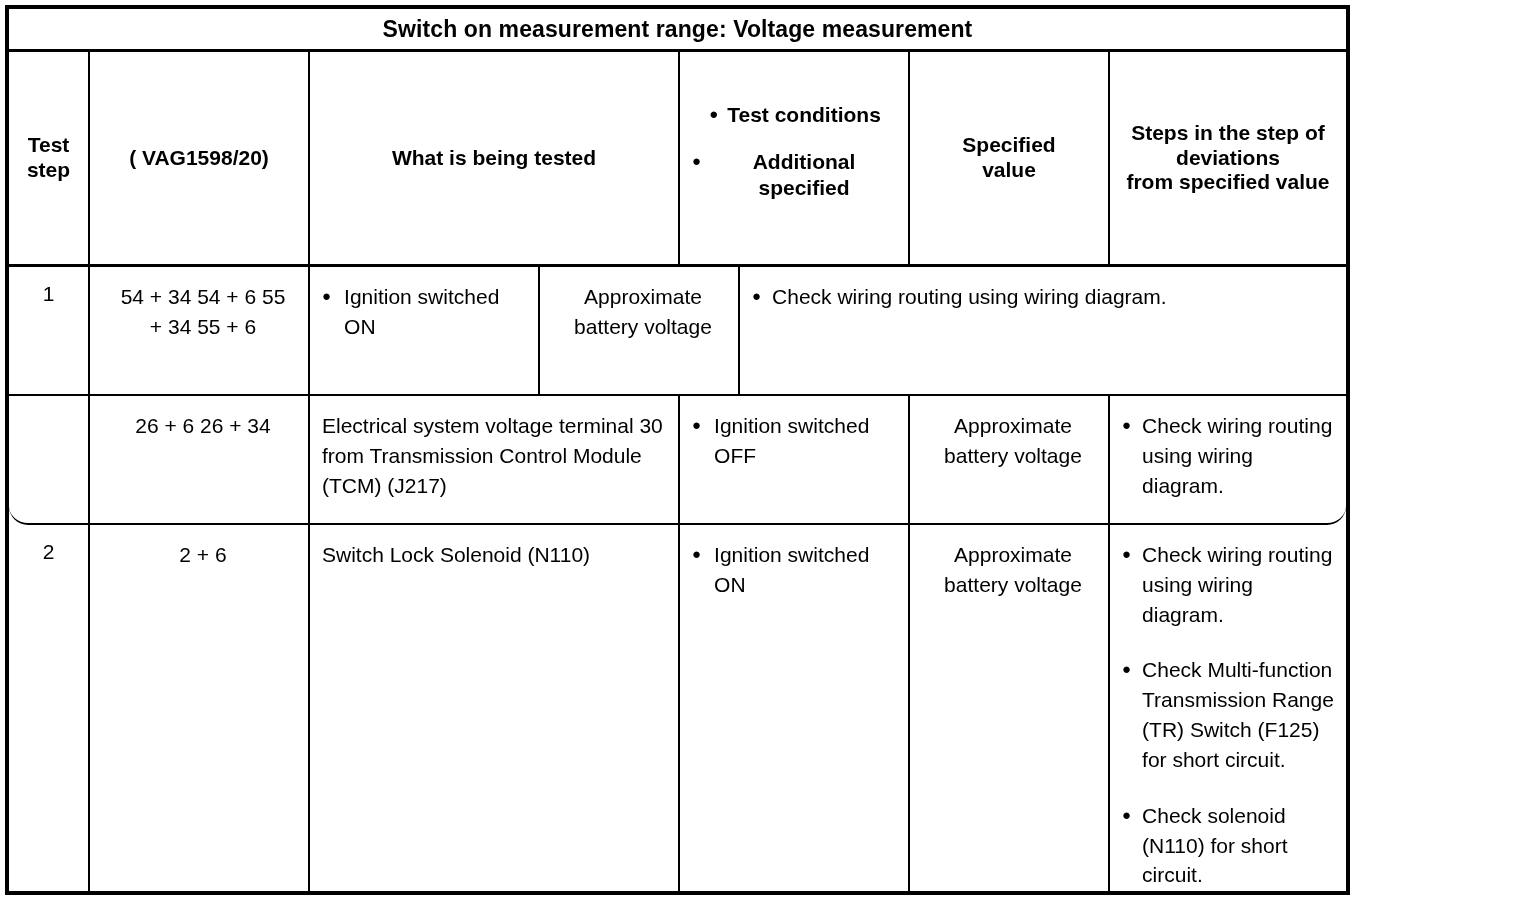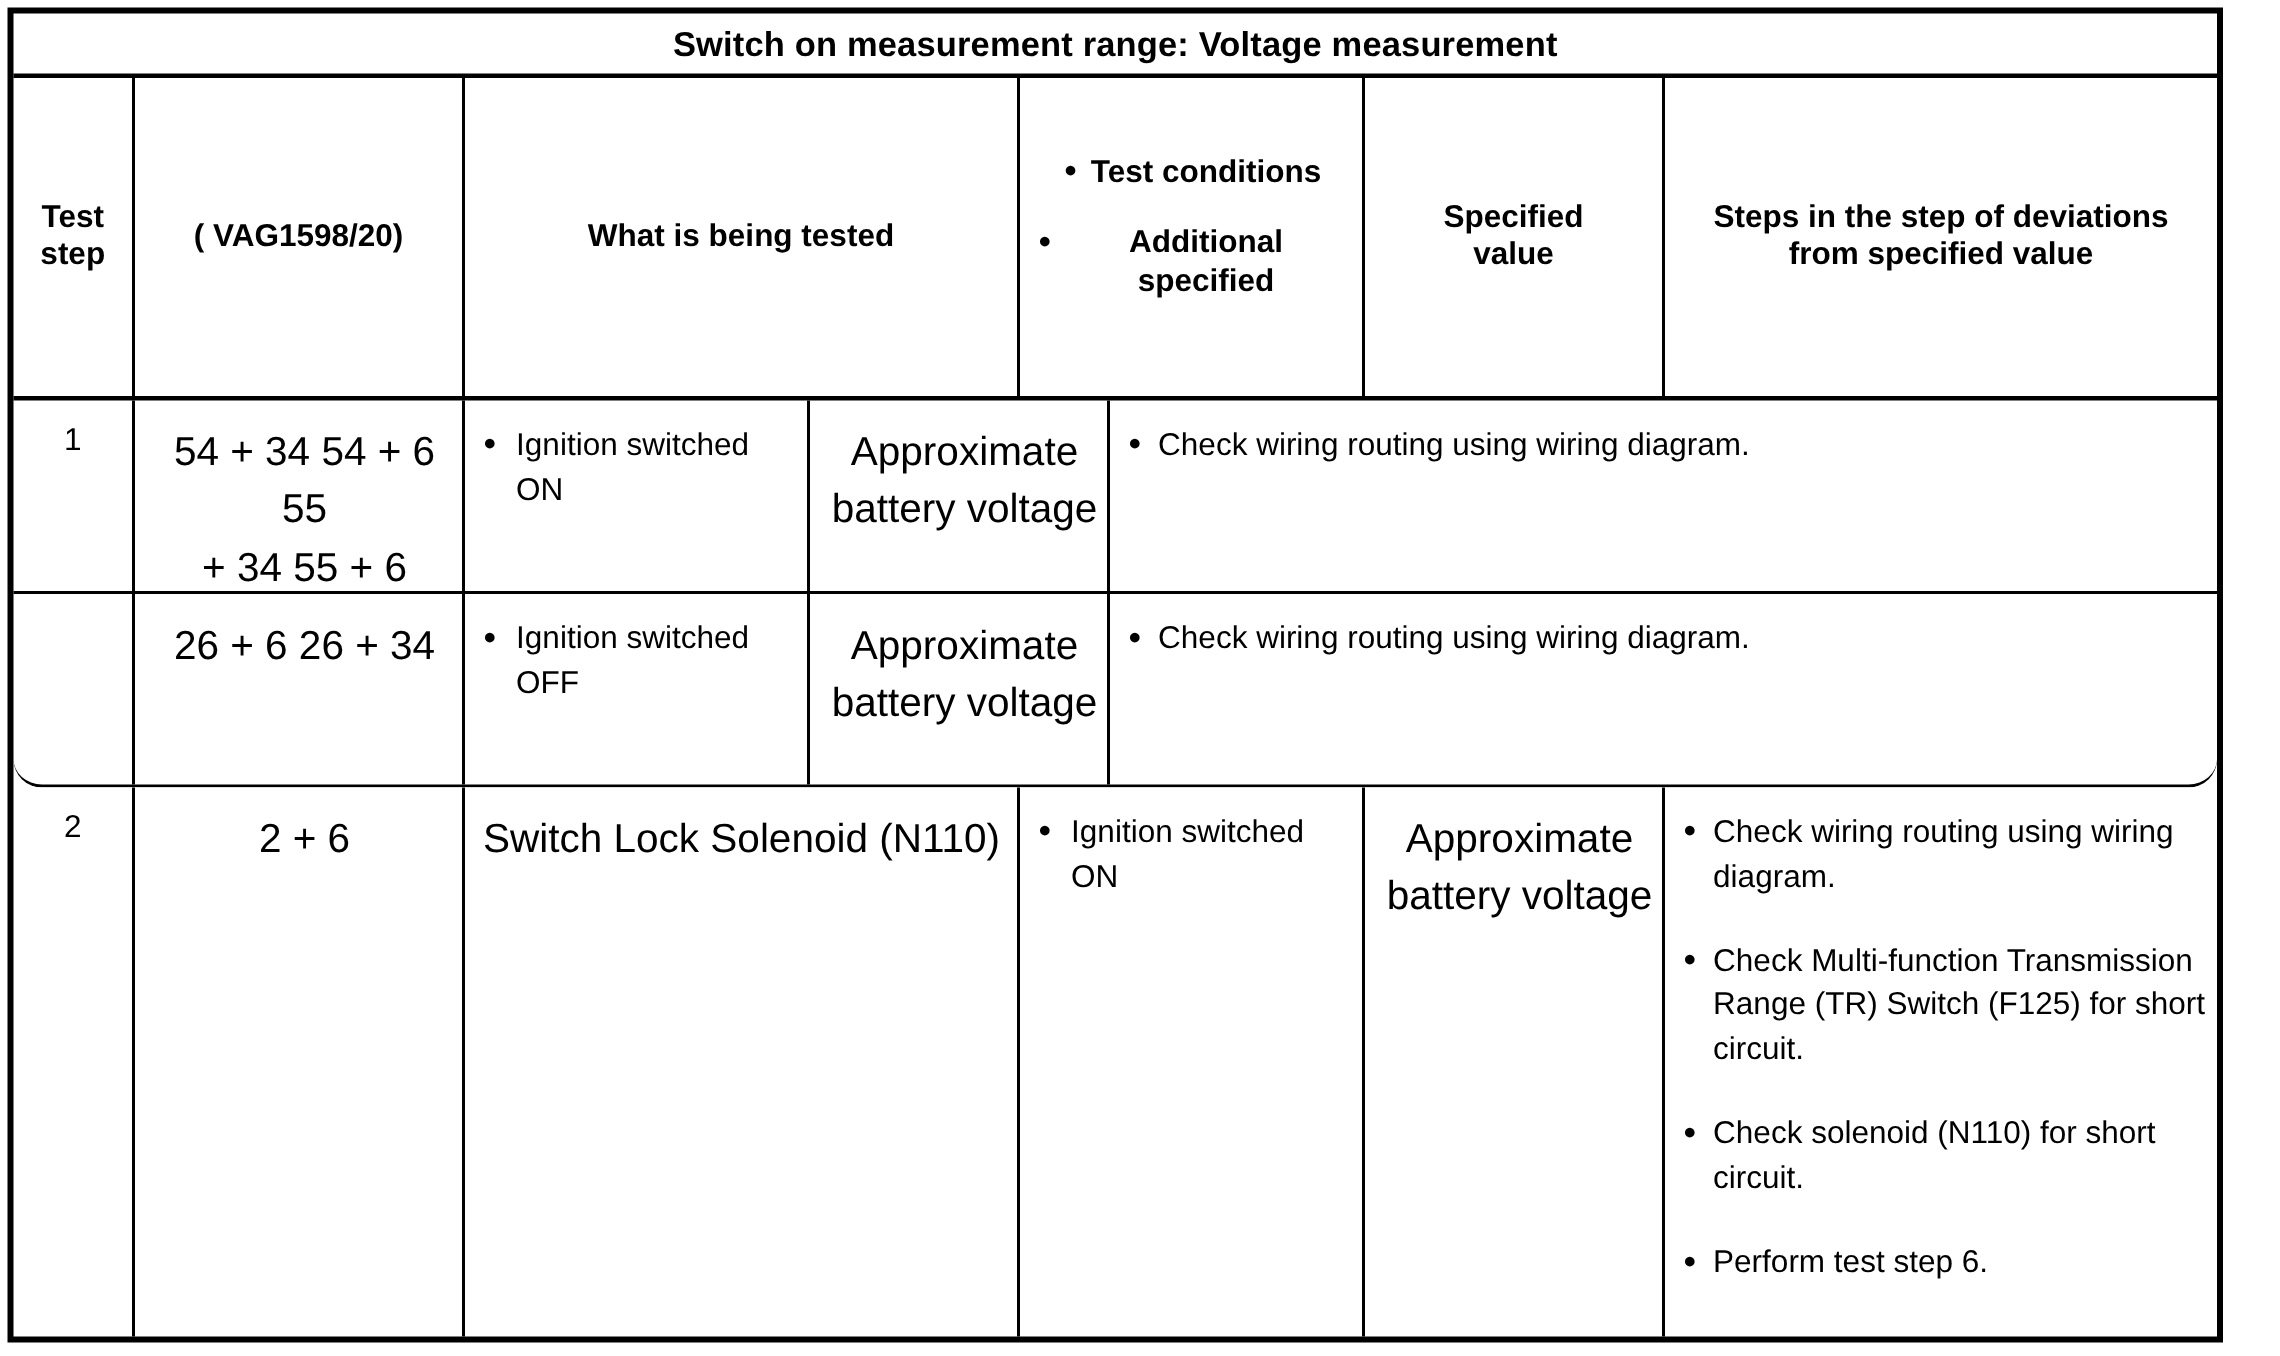--- a/index.html
+++ b/index.html
@@ -12,21 +12,21 @@
     height: 904px;
     font-family: "Liberation Sans", sans-serif;
     color: #000000;
     overflow: hidden;
   }
 
   .sheet {
     position: absolute;
     left: 5px;
     top: 5px;
-    width: 1477px;
+    width: 1345px;
     height: 890px;
     box-sizing: border-box;
     border: 4px solid #000;
     display: flex;
     flex-direction: column;
   }
 
   
   .title-row {
     height: 40px;
@@ -117,21 +117,21 @@
     flex: 0 0 auto;
     font-size: 15px;
     line-height: 1.55;
     margin-right: 9px;
   }
   .hdr-bullet-item .txt { text-align: center; }
 
   
   .cell-inner {
     padding: 15px 4px 8px 12px;
-    font-size: 27px;
+    font-size: 21px;
     line-height: 1.42;
     box-sizing: border-box;
   }
   .center { text-align: center; }
   .num-step {
     text-align: center;
     font-size: 21px;
     padding-top: 15px;
   }
 
@@ -257,20 +257,23 @@
 
     <div class="row data-row-2">
       <div class="cell col-step">
         <div class="num-step"></div>
       </div>
       <div class="cell col-vag">
         <div class="cell-inner center">
           <div>26 + 6 26 + 34</div>
         </div>
       </div>
+      <div class="cell col-what">
+        <div class="cell-inner">Electrical system voltage terminal 30 from Transmission Control Module (TCM) (J217)</div>
+      </div>
       <div class="cell col-cond">
         <div class="bullet-list cond-list">
           <div class="bullet-item">
             <span class="bul">●</span>
             <span class="txt">Ignition switched OFF</span>
           </div>
         </div>
       </div>
       <div class="cell col-spec">
         <div class="cell-inner center">Approximate battery voltage</div>

